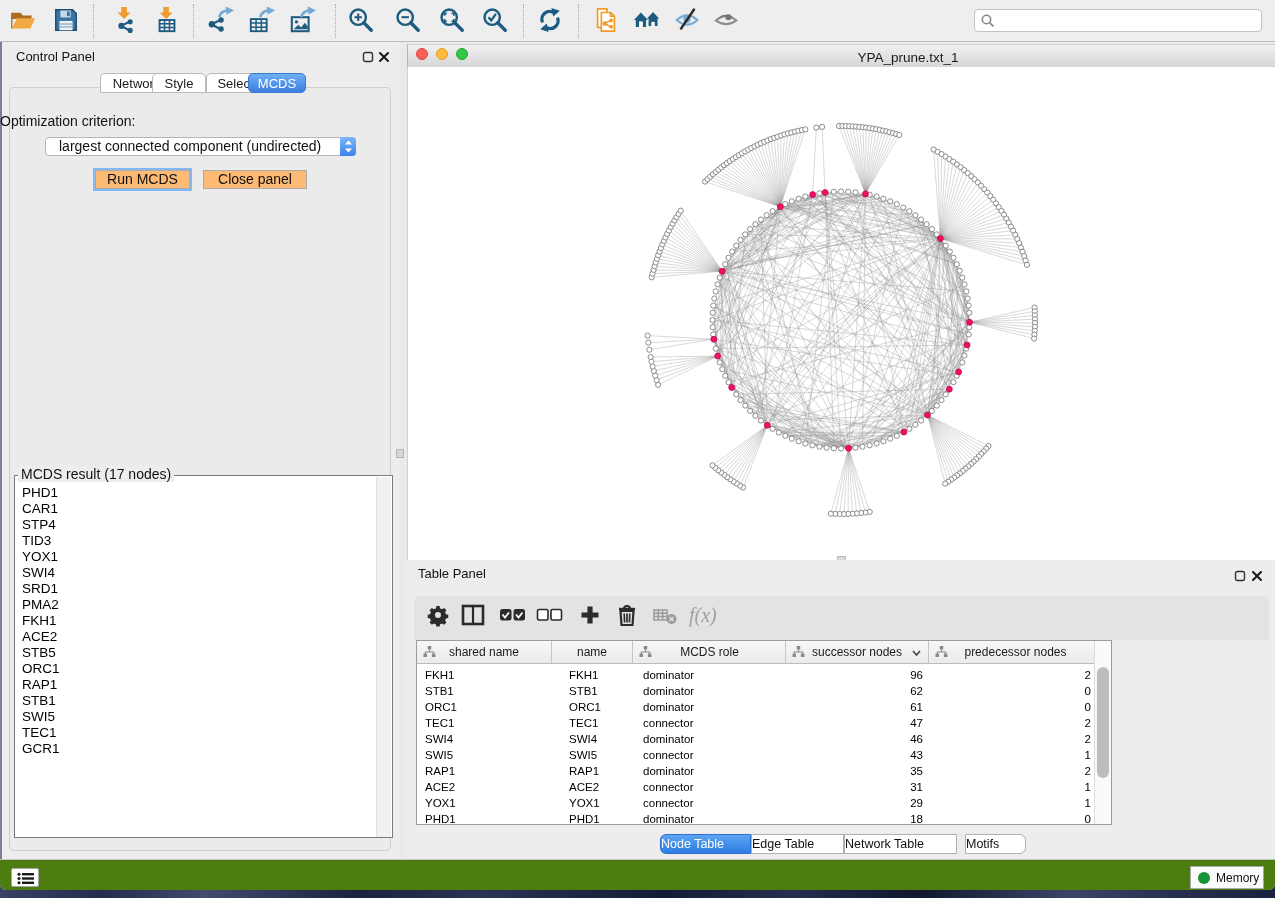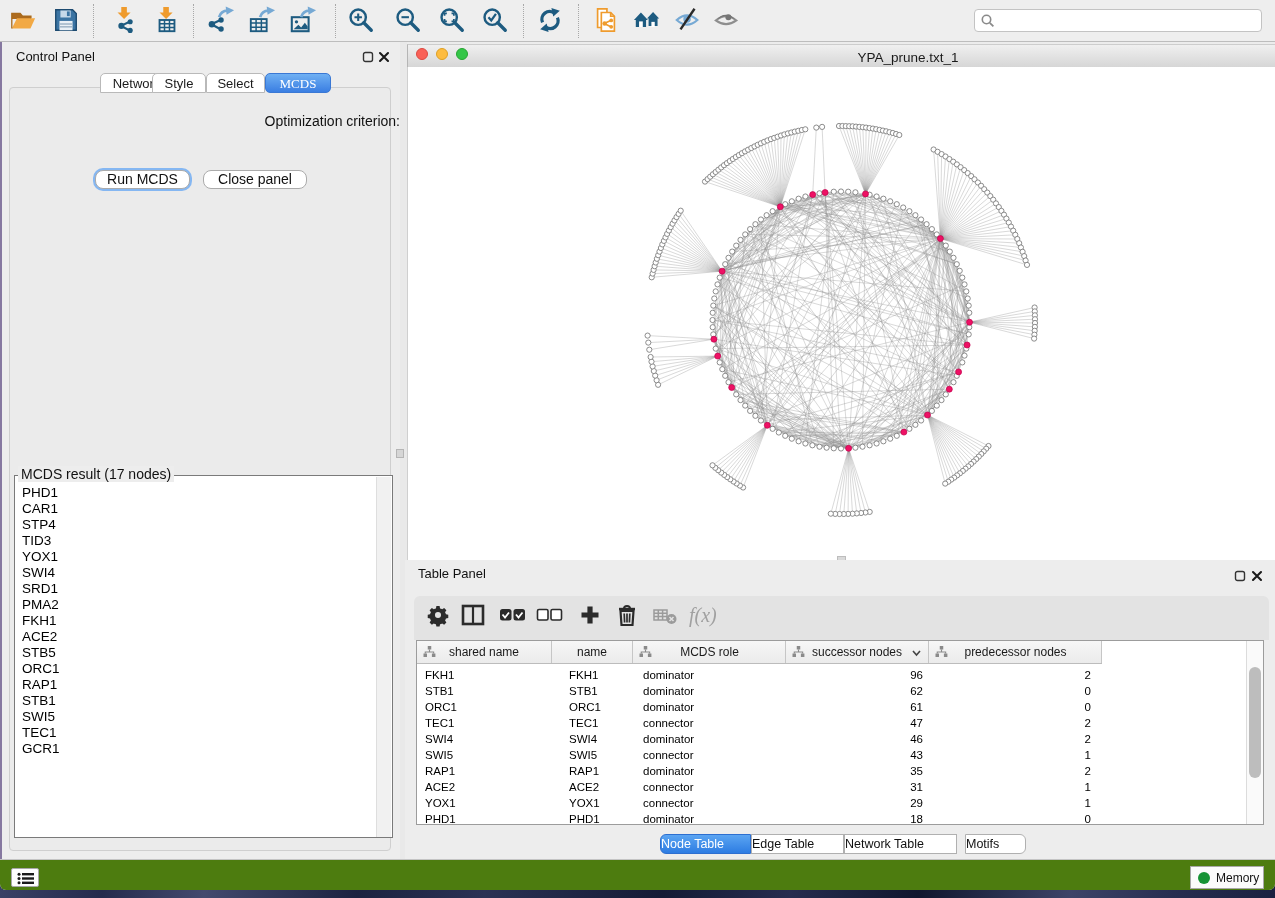--- a/index.html
+++ b/index.html
@@ -20,28 +20,28 @@
 
 #cpanel { position:absolute; left:0; top:42px; width:400px; height:817px; background:#ededed; }
 #cpanel .edge { position:absolute; left:0; top:0; width:2px; height:817px; background:#8678a0; }
 #cpTitle { position:absolute; left:16px; top:7px; font-size:13px; color:#111; }
 #tabpane { position:absolute; left:9px; top:45px; width:382px; height:764px;
   border:1px solid #cfcfcf; border-radius:4px; background:#ebebeb; }
 .tab { position:absolute; top:31px; height:20px; background:#ffffff; border:1px solid #b9b9b9;
   border-radius:5px 5px 0 0; font-size:13px; color:#1a1a1a; text-align:center; line-height:19px; z-index:3; }
 .tabsel { background:linear-gradient(#6fb0f3,#3a7ee2); color:#ffffff; border-color:#3a78d4;
   border-radius:5px; }
-#optlabel { position:absolute; left:0px; top:71px; width:400px; text-align:right; font-size:14px; color:#111; }
+#optlabel { position:absolute; left:0px; top:71px; width:400px; text-align:left; font-size:14px; color:#111; }
 #dropdown { position:absolute; left:45px; top:95px; width:311px; height:19px; background:#ffffff;
   border:1px solid #b5b5b5; border-radius:4px; font-size:14px; color:#111; line-height:17px;
   padding-left:13px; }
 #dropbtn { position:absolute; right:-1px; top:-1px; width:16px; height:19px;
   background:linear-gradient(#7cb7f8,#3a82ee); border-radius:0 4px 4px 0; }
-.btn { position:absolute; top:128px; height:19px; background:#ffffff; border:1px solid #ababab;
-  border-radius:8px; font-size:14px; color:#111; text-align:center; line-height:17px; }
+.btn { position:absolute; top:128px; height:19px; background:#fdba74; border:1px solid #ababab;
+  border-radius:0; font-size:14px; color:#111; text-align:center; line-height:17px; }
 #runbtn { left:95px; width:95px; box-shadow:0 0 0 2px #85b7f2; }
 #closebtn { left:203px; width:104px; }
 #fieldset { position:absolute; left:14px; top:433px; width:379px; height:363px;
   background:#ffffff; border:1px solid #7a7a7a; }
 #fslegend { position:absolute; left:18px; top:424px; background:#ededed; padding:0 3px;
   font-size:14px; color:#111; z-index:2; }
 #fslist { position:absolute; left:22px; top:443px; font-size:13.5px; color:#000; line-height:16px; }
 #fsscroll { position:absolute; right:1px; top:1px; width:15px; height:360px;
   background:#f1f1f1; border-left:1px solid #dedede; }
 
@@ -58,21 +58,21 @@
 #nettext { position:absolute; left:0; top:5px; width:1000px; text-align:center;
   font-size:13.5px; color:#1a1a1a; }
 #netcanvas { position:absolute; left:0; top:23px; width:868px; height:493px; background:#ffffff; border-left:1px solid #cfcfcf;}
 #hgrip { position:absolute; left:837px; top:556px; width:9px; height:6px; background:#d9d9d9; border:1px solid #bdbdbd; }
 
 
 #tpanel { position:absolute; left:405px; top:560px; width:870px; height:299px; background:#ededed; }
 #tpTitle { position:absolute; left:13px; top:6px; font-size:13px; color:#111; }
 #ttoolbar { position:absolute; left:9px; top:36px; width:855px; height:44px;
   background:#e3e3e3; border-radius:6px 6px 0 0; }
-#ttable { position:absolute; left:11px; top:80px; width:848px; height:185px;
+#ttable { position:absolute; left:11px; top:80px; width:696px; height:185px;
   background:#ffffff; border:1px solid #9c9c9c; }
 #thead { position:absolute; left:0; top:0; width:685px; height:23px;
   background:linear-gradient(#f7f7f7,#ebebeb); border-bottom:1px solid #bcbcbc; }
 .hcell { position:absolute; top:0; height:22px; border-right:1px solid #c6c6c6;
   font-size:12px; color:#1a1a1a; text-align:center; line-height:22px; }
 .tcol { position:absolute; font-size:11.5px; color:#000; line-height:16px; white-space:pre; }
 #tscroll { position:absolute; right:0px; top:0px; width:17px; height:183px;
   background:#fafafa; border-left:1px solid #dcdcdc; }
 #tthumb { position:absolute; left:2px; top:26px; width:12px; height:111px;
   background:#bdbdbd; border-radius:6px; }
@@ -219,22 +219,27 @@
       <svg style="position:absolute;left:362px;top:9px;" width="12" height="12" viewBox="0 0 12 12">
         <rect x="1.5" y="1.5" width="9" height="9" rx="2" fill="none" stroke="#333" stroke-width="1.4"></rect>
       </svg>
       <svg style="position:absolute;left:378px;top:9px;" width="12" height="12" viewBox="0 0 12 12">
         <path d="M2,2 L10,10 M10,2 L2,10" stroke="#1a1a1a" stroke-width="2.1" stroke-linecap="round"></path>
       </svg>
     <div id="tabpane"></div>
     <div class="tab" style="left:79px;width:73px;margin-left:21px;">Network</div>
     <div class="tab" style="left:152px;width:54px;">Style</div>
     <div class="tab" style="left:206px;width:59px;">Select</div>
-    <div class="tab tabsel" style="left:265px;width:66px;font-family:Liberation Serif, serif;">MCDS</div>
+    <div class="tab tabsel" style="left:248px;width:58px;">MCDS</div>
     <div id="optlabel">Optimization criterion:</div>
+    <div id="dropdown">largest connected component (undirected)<div id="dropbtn">
+          <svg style="position:absolute;right:2.5px;top:2px;" width="11" height="15" viewBox="0 0 11 15">
+            <path d="M2,5.5 L5.5,1.5 L9,5.5 z M2,9.5 L5.5,13.5 L9,9.5 z" fill="#ffffff"></path>
+          </svg>
+        </div></div>
     <div class="btn" id="runbtn">Run MCDS</div>
     <div class="btn" id="closebtn">Close panel</div>
     <div id="fieldset">
         <div id="fsscroll"></div>
       </div>
     <div id="fslegend">MCDS result (17 nodes)</div>
     <div id="fslist">PHD1<br>CAR1<br>STP4<br>TID3<br>YOX1<br>SWI4<br>SRD1<br>PMA2<br>FKH1<br>ACE2<br>STB5<br>ORC1<br>RAP1<br>STB1<br>SWI5<br>TEC1<br>GCR1</div>
   </div>
   <div id="vsplit"></div>
   <div id="vgrip"></div>

